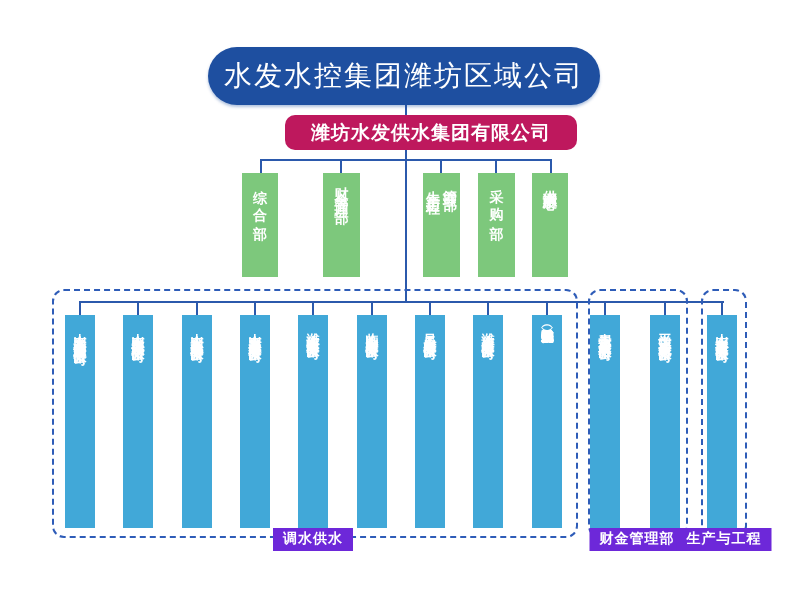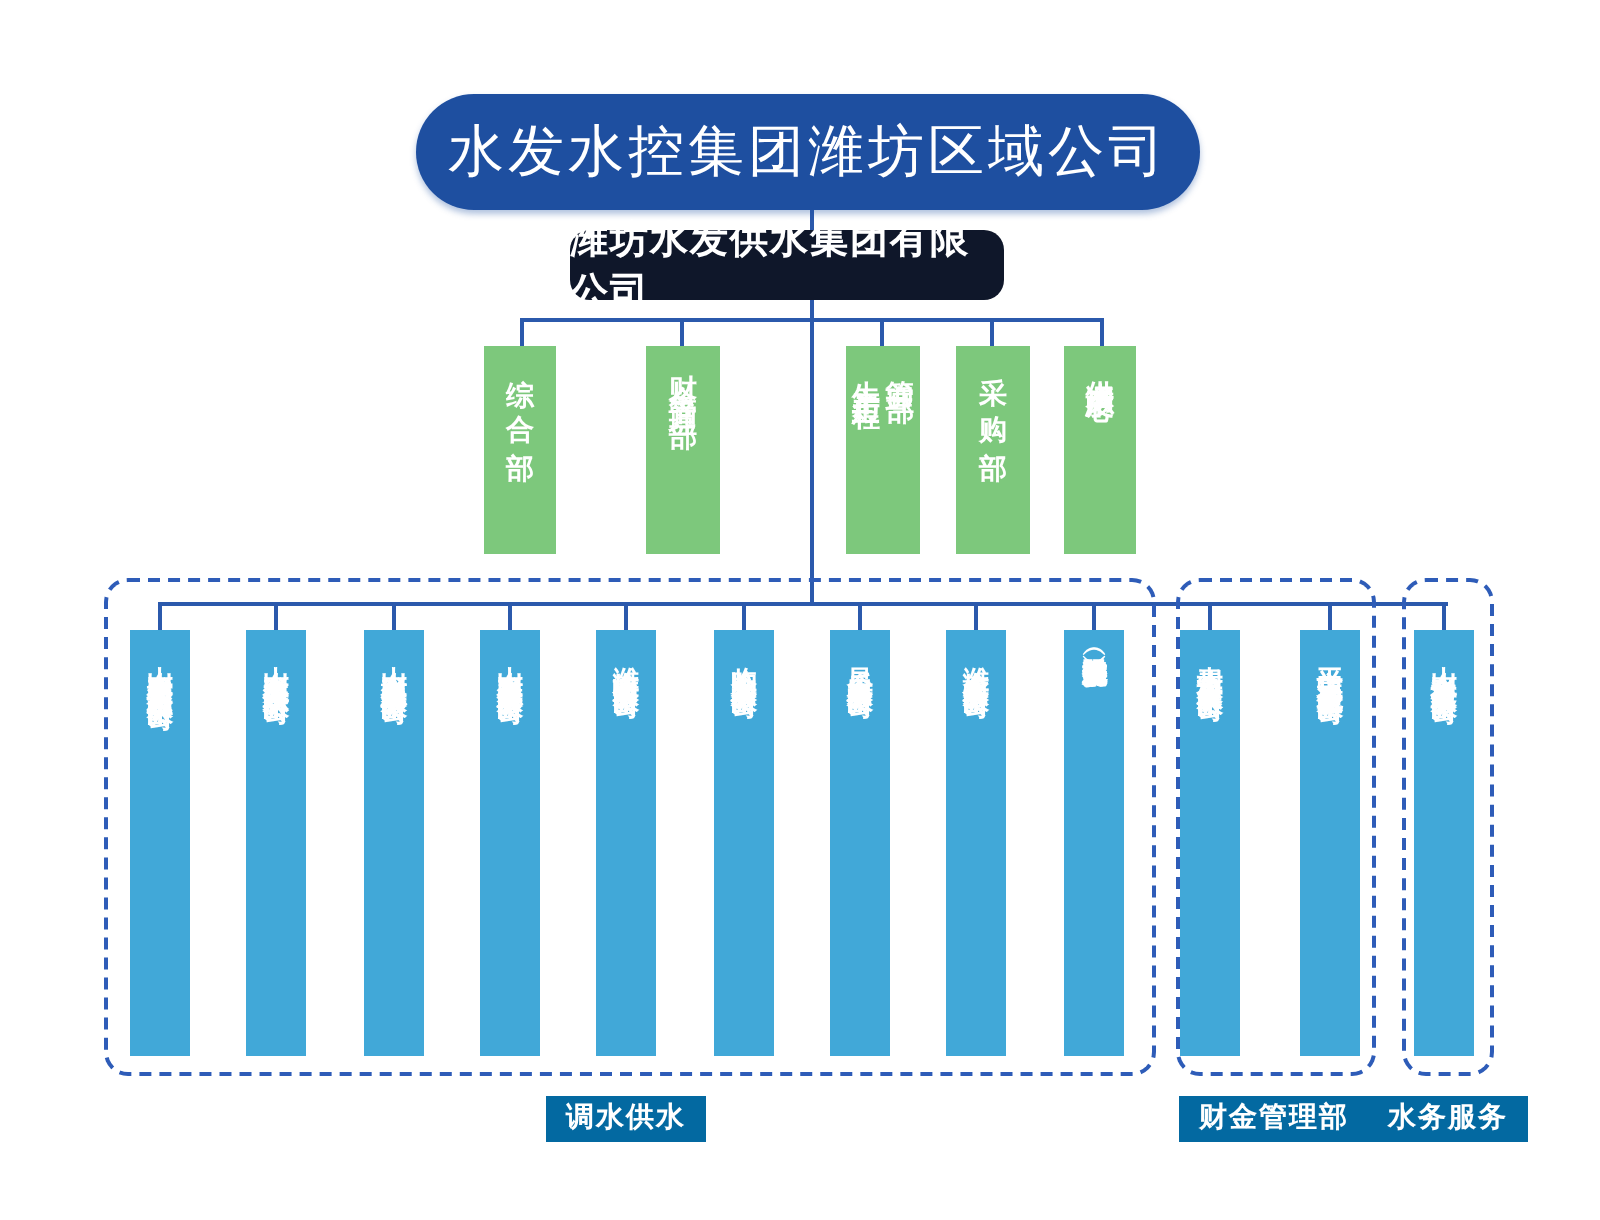--- a/index.html
+++ b/index.html
@@ -18,22 +18,22 @@
   }
   .root {
     left:208px; top:47px; width:392px; height:58px;
     background:#1e4fa0; border-radius:29px;
     font-family:"DejaVu Serif","Liberation Serif",serif;
     font-size:28px; letter-spacing:2px;
     box-shadow:0 2px 3px rgba(30,79,160,.35);
     align-items:center;
   }
   .group {
-    left:285px; top:115px; width:217px; height:35px;
-    background:#0f172a; border-radius:10px;
+    left:285px; top:115px; width:292px; height:35px;
+    background:#be185d; border-radius:10px;
     font-size:19px; font-weight:bold; letter-spacing:1px;
   }
   .dept {
     top:173px; height:104px; background:#7dc87c;
     align-items:flex-start;
   }
   .dept span {
     writing-mode:vertical-lr; white-space:pre-line;
     font-weight:bold; font-size:14px; line-height:17px;
   }
@@ -51,22 +51,22 @@
   }
   .co.tight span { font-size:12.5px; letter-spacing:0; padding-top:5px; }
   
   .gborder {
     position:absolute; top:289px; height:249px;
     border:2px dashed #2e5cb8; border-radius:12px;
     box-sizing:border-box; z-index:1; background:transparent;
   }
   
   .glabel {
-    position:absolute; top:548px; transform:translateX(-50%);
-    background:#0369a1; color:#ffffff; font-weight:bold; font-size:14px;
+    position:absolute; top:528px; transform:translateX(-50%);
+    background:#6d28d9; color:#ffffff; font-weight:bold; font-size:14px;
     padding:2px 10px 3px; white-space:nowrap; z-index:2; letter-spacing:1px;
   }
 </style>
 </head>
 <body>
 
 <div class="canvas">
 
   <div class="vline" style="left:405px; top:103px; height:12px;"></div>
 
@@ -153,15 +153,15 @@
   </div>
   <div class="node co" style="left:650px;">
     <span>平定中玮水质净化有限公司</span>
   </div>
   <div class="node co" style="left:707px;">
     <span>山东水文科技服务有限公司</span>
   </div>
 
   <div class="glabel" style="left:313px;">调水供水</div>
   <div class="glabel" style="left:637px;">财金管理部</div>
-  <div class="glabel" style="left:724px;">水务服务</div>
+  <div class="glabel" style="left:724px;">生产与工程</div>
 
 </div>
 
 </body></html>

